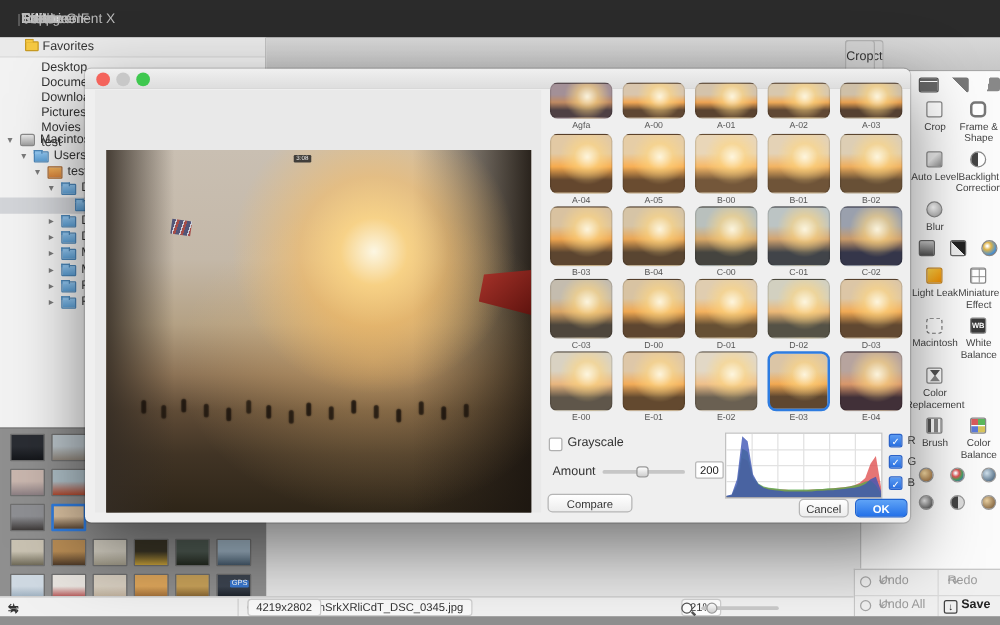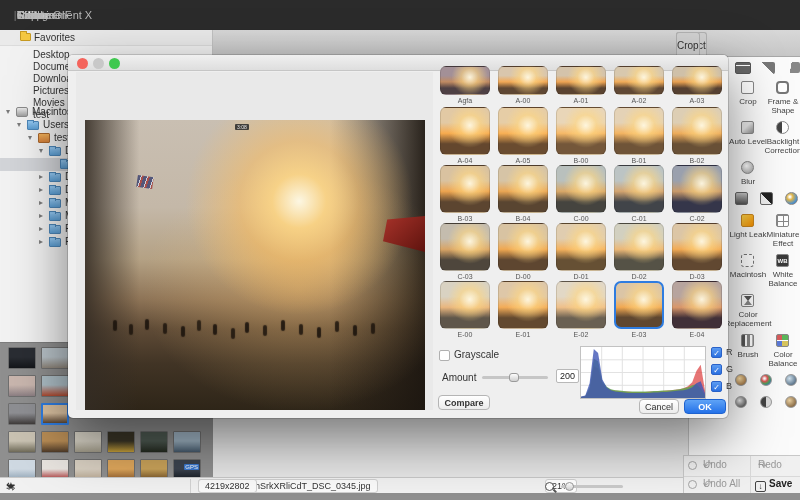--- a/index.html
+++ b/index.html
@@ -375,21 +375,21 @@
 
     <div class="cb" style="left:371px;top:295px;"></div>
     <div class="dlg-text" style="left:386px;top:294px;">Grayscale</div>
 
     <div class="dlg-text" style="left:374px;top:317px;">Amount</div>
     <div class="slider-track" style="left:414px;top:321px;"></div>
     <div class="slider-thumb" style="left:441px;top:318px;"></div>
     <div class="valbox" style="left:488px;top:314px;">200</div>
     <div class="stepper" style="left:513px;top:314px;">▲<br>▼</div>
 
-    <div class="btn" style="left:370px;top:340px;width:52px;font-weight:bold;">Compare</div>
+    <div class="btn" style="left:370px;top:340px;width:68px;">Compare</div>
 
     <div class="histbox" id="histbox">
         <svg width="124" height="51">
           <path d="M20.7,0 V51 M41.3,0 V51 M62.0,0 V51 M82.7,0 V51 M103.3,0 V51 M0,12.8 H124 M0,25.5 H124 M0,38.3 H124 " stroke="#e2e2e2" fill="none"></path>
           <path d="M0,51 L0.0,50.0 L4.3,49.5 L8.6,42.2 L12.8,19.1 L17.1,21.6 L21.4,36.3 L25.7,40.7 L29.9,42.7 L34.2,43.6 L38.5,44.1 L42.8,44.6 L47.0,44.6 L51.3,45.1 L55.6,45.1 L59.9,45.1 L64.1,45.1 L68.4,44.6 L72.7,44.6 L77.0,44.1 L81.2,44.1 L85.5,43.6 L89.8,43.2 L94.1,42.7 L98.3,42.2 L102.6,41.2 L106.9,39.2 L111.2,35.3 L115.4,24.0 L119.7,17.7 L124.0,43.6 L124,51 Z" fill="#e05252" fill-opacity="0.8"></path>
           <path d="M0,51 L0.0,50.0 L4.3,49.0 L8.6,40.2 L12.8,11.8 L17.1,14.3 L21.4,34.3 L25.7,39.7 L29.9,42.2 L34.2,43.2 L38.5,43.6 L42.8,44.1 L47.0,44.6 L51.3,44.6 L55.6,44.6 L59.9,44.6 L64.1,44.6 L68.4,44.6 L72.7,44.1 L77.0,44.1 L81.2,43.6 L85.5,43.6 L89.8,43.2 L94.1,42.7 L98.3,42.2 L102.6,41.2 L106.9,40.2 L111.2,38.3 L115.4,37.3 L119.7,41.2 L124.0,48.1 L124,51 Z" fill="#57a64a" fill-opacity="0.8"></path>
           <path d="M0,51 L0.0,49.5 L4.3,48.5 L8.6,36.3 L12.8,2.0 L17.1,5.9 L21.4,32.4 L25.7,40.2 L29.9,43.2 L34.2,44.6 L38.5,45.1 L42.8,45.6 L47.0,46.1 L51.3,46.1 L55.6,46.1 L59.9,46.1 L64.1,46.1 L68.4,46.1 L72.7,45.6 L77.0,45.6 L81.2,45.1 L85.5,45.1 L89.8,44.6 L94.1,44.1 L98.3,43.6 L102.6,43.2 L106.9,42.2 L111.2,40.2 L115.4,36.3 L119.7,34.3 L124.0,46.1 L124,51 Z" fill="#3f55b5" fill-opacity="0.8"></path>
         </svg>
       </div>
     <div id="rgbcol" style="left:643px;top:292px;width:40px;height:60px;">

